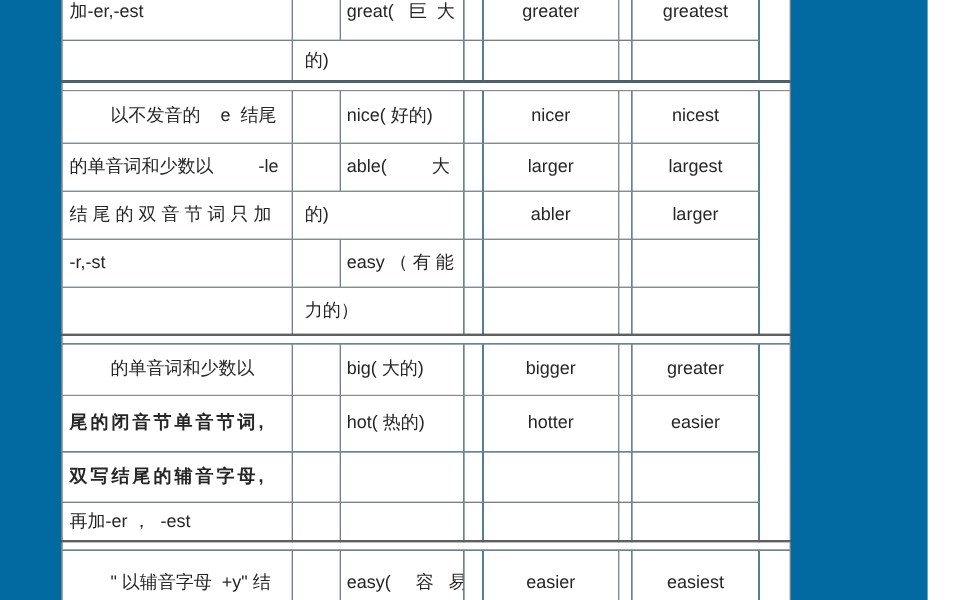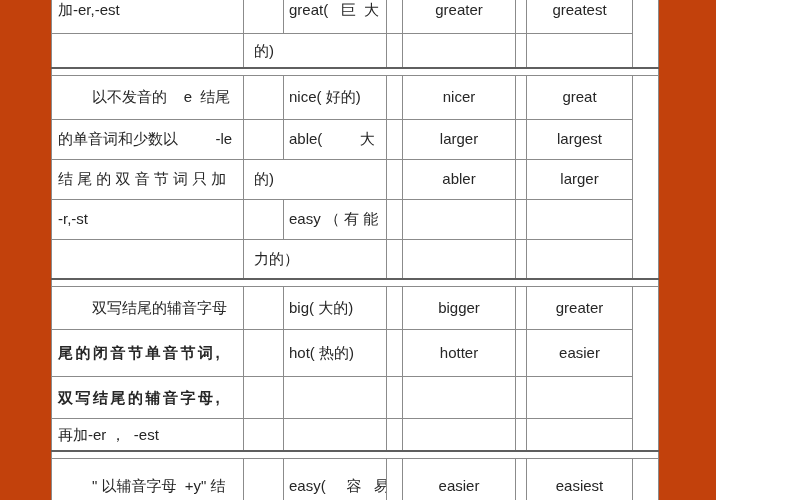--- a/index.html
+++ b/index.html
@@ -2,24 +2,24 @@
 <html><head>
 <meta charset="utf-8">
 <style>
   html, body {
     margin: 0;
     padding: 0;
     background: #ffffff;
   }
   .sheet {
     position: relative;
-    width: 716px;
+    width: 773px;
     height: 500px;
     overflow: hidden;
-    background: #c2410c;
+    background: #0369a1;
     font-family: "Liberation Sans", "DejaVu Sans", sans-serif;
   }
   table.grammar {
     position: absolute;
     left: 51px;
     top: -14px;
     width: 607px;
     table-layout: fixed;
     border-collapse: collapse;
   }
@@ -87,21 +87,21 @@
       <td colspan="8"></td>
     </tr>
 
     <tr style="height:44px">
       <td class="rule indent">以不发音的    e  结尾</td>
       <td></td>
       <td class="example">nice( 好的)</td>
       <td></td>
       <td class="word">nicer</td>
       <td></td>
-      <td class="word">great</td>
+      <td class="word">nicest</td>
       <td class="margin" rowspan="5"></td>
     </tr>
     <tr style="height:40px">
       <td class="rule">的单音词和少数以         -le</td>
       <td></td>
       <td class="example">able(         大</td>
       <td></td>
       <td class="word">larger</td>
       <td></td>
       <td class="word">largest</td>
@@ -130,21 +130,21 @@
       <td class="word"></td>
       <td></td>
       <td class="word"></td>
     </tr>
 
     <tr class="divider">
       <td colspan="8"></td>
     </tr>
 
     <tr style="height:43px">
-      <td class="rule indent">双写结尾的辅音字母</td>
+      <td class="rule indent">的单音词和少数以</td>
       <td></td>
       <td class="example">big( 大的)</td>
       <td></td>
       <td class="word">bigger</td>
       <td></td>
       <td class="word">greater</td>
       <td class="margin" rowspan="4"></td>
     </tr>
     <tr style="height:47px">
       <td class="rule ls">尾的闭音节单音节词,</td>

